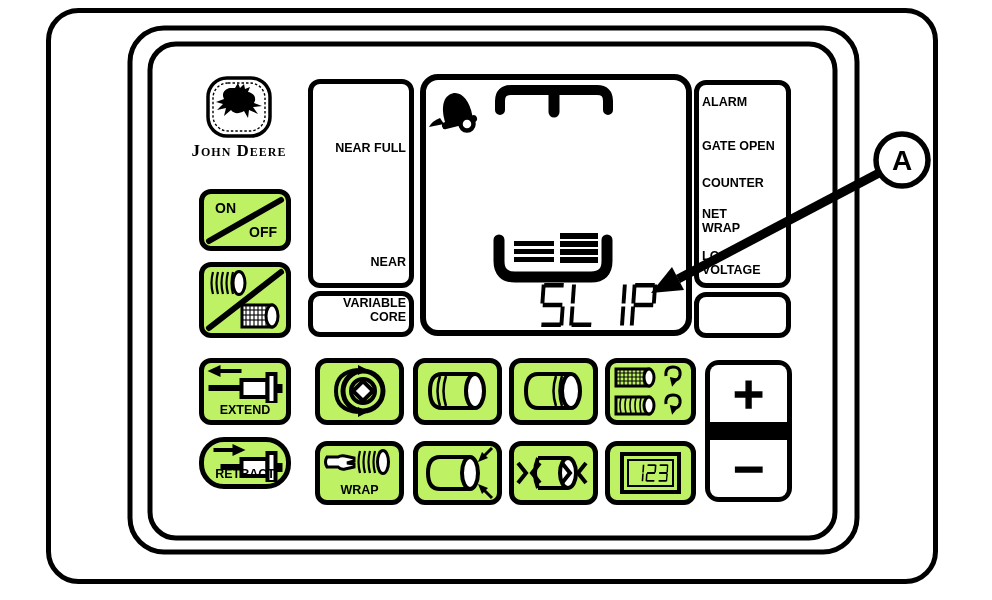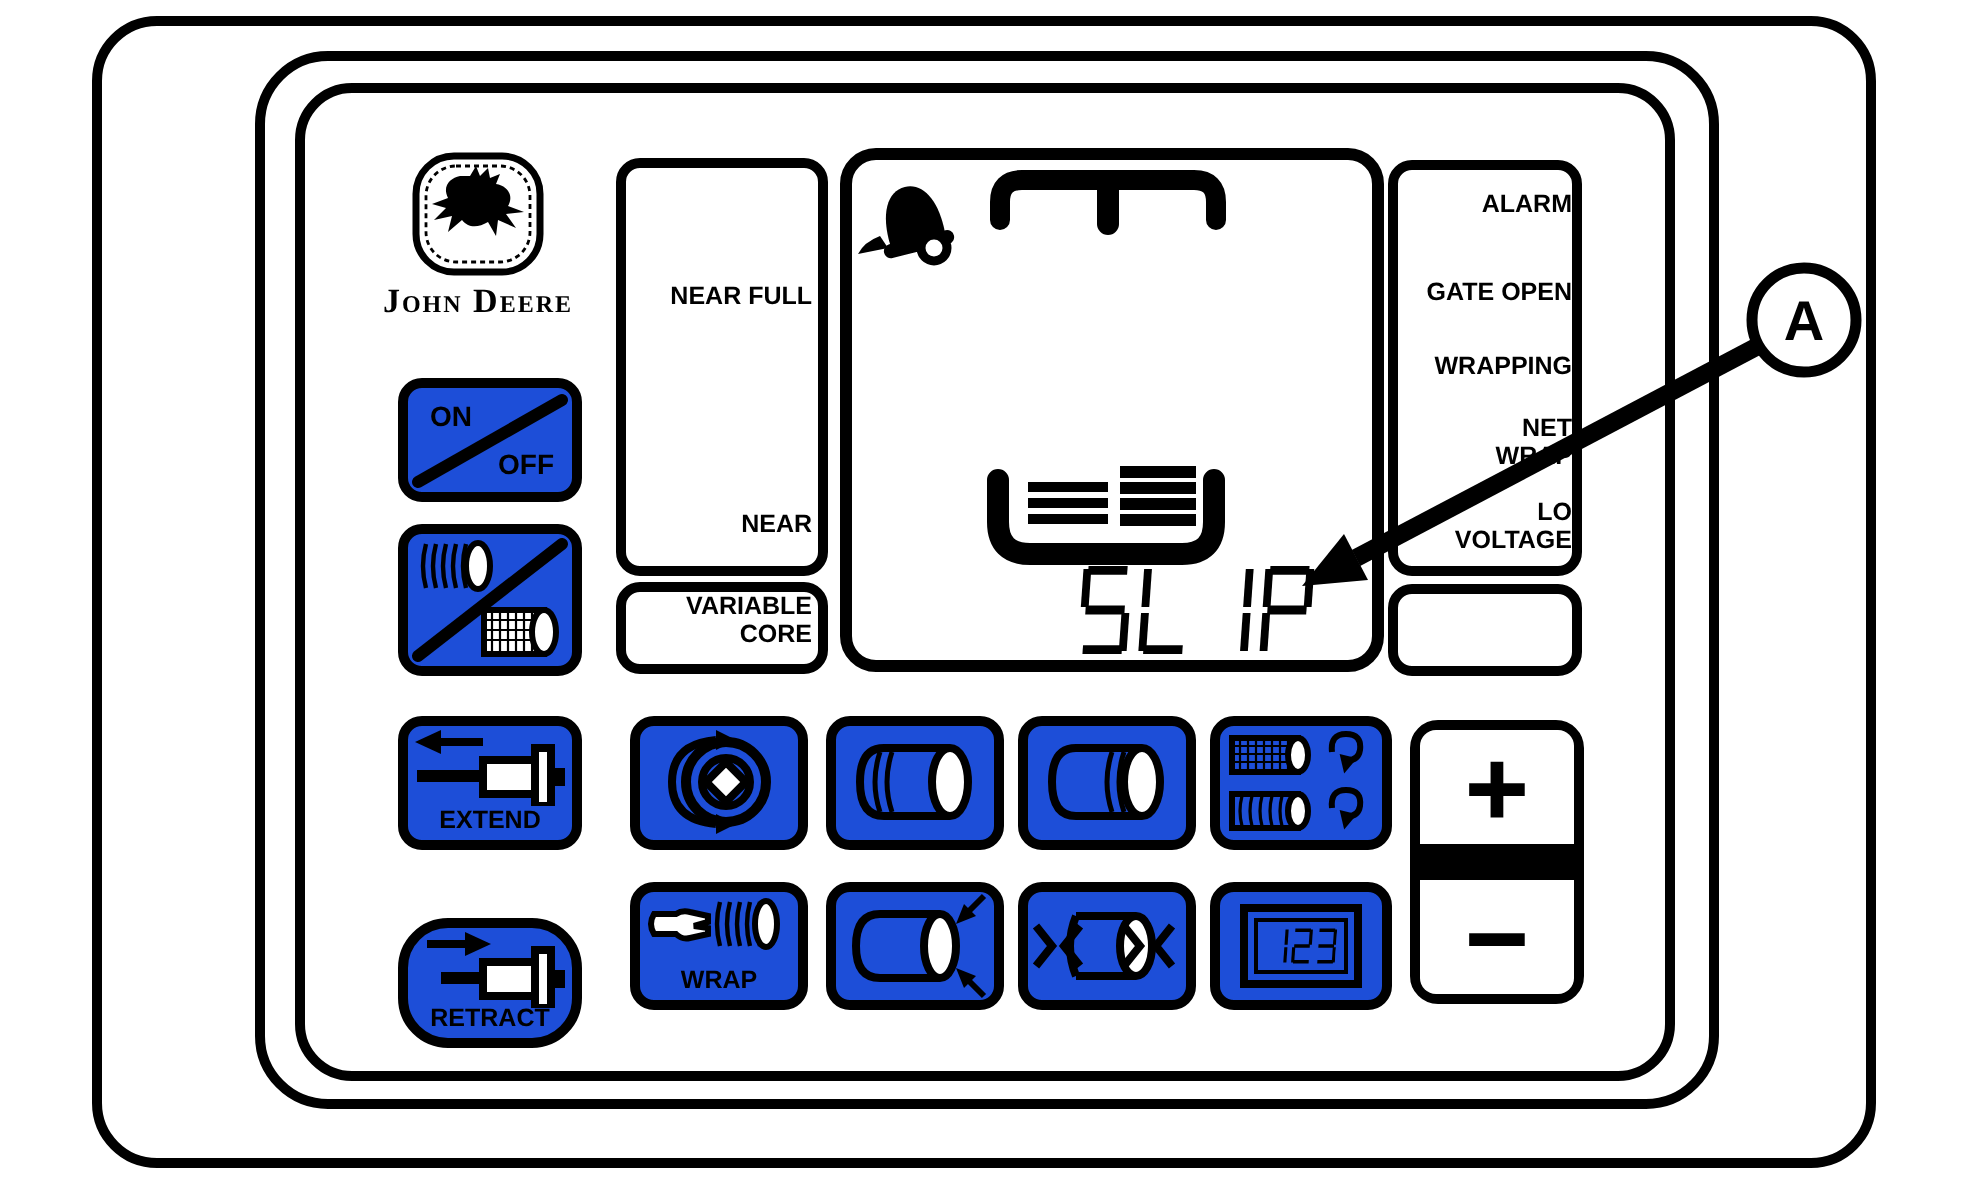--- a/index.html
+++ b/index.html
@@ -1,21 +1,21 @@
 <!DOCTYPE html>
 <html><head>
 <meta charset="utf-8">
 <style>
   html,body{margin:0;padding:0;background:#fff;}
   .stage{position:relative;width:992px;height:600px;background:#fff;
          font-family:"Liberation Sans",sans-serif;color:#000;overflow:hidden;}
   .layer{position:absolute;left:0;top:0;width:992px;height:600px;}
   .abs{position:absolute;box-sizing:border-box;}
-  .btn{position:absolute;box-sizing:border-box;border:5px solid #000;border-radius:12px;background:#1d4ed8;}
-  .lbl{position:absolute;font:bold 12.5px/14px "Liberation Sans",sans-serif;white-space:pre-line;letter-spacing:0;text-align:right;}
+  .btn{position:absolute;box-sizing:border-box;border:5px solid #000;border-radius:12px;background:#bef264;}
+  .lbl{position:absolute;font:bold 12.5px/14px "Liberation Sans",sans-serif;white-space:pre-line;letter-spacing:0;}
   .lbl.r{text-align:right;}
   .brand{position:absolute;left:176px;top:141px;width:126px;text-align:center;
          font:bold 17px/20px "Liberation Serif",serif;font-variant:small-caps;letter-spacing:1px;}
   .onoff-on{position:absolute;left:11px;top:6px;font:bold 14px/16px "Liberation Sans",sans-serif;}
   .onoff-off{position:absolute;right:9px;bottom:6px;font:bold 14px/16px "Liberation Sans",sans-serif;margin-left:15px;}
   .btn-caption{position:absolute;left:0;right:0;bottom:3px;text-align:center;
                font:bold 12.5px/14px "Liberation Sans",sans-serif;}
   .lcd{position:absolute;left:420px;top:74px;width:272px;height:262px;box-sizing:border-box;
        border:6px solid #000;border-radius:18px;background:#fff;}
   .sevenseg{transform:skewX(-4deg);}
@@ -89,21 +89,21 @@
       <line x1="12" y1="8" x2="36" y2="8" stroke="#000" stroke-width="4"></line>
       <polygon points="2,8 15,2 15,14" fill="#000"></polygon>
       <rect x="3" y="22" width="34" height="6" fill="#000"></rect>
       <rect x="36" y="17" width="26" height="17" fill="#fff" stroke="#000" stroke-width="4"></rect>
       <rect x="62" y="11" width="8" height="29" fill="#fff" stroke="#000" stroke-width="4"></rect>
       <rect x="70" y="21" width="7" height="9" fill="#000"></rect>
     </svg>
     <div class="btn-caption">EXTEND</div>
   </div>
 
-  <div class="btn" style="left:199px;top:459px;width:92px;height:65px;border-radius:25px;">
+  <div class="btn" style="left:199px;top:437px;width:92px;height:52px;border-radius:25px;">
     <svg viewBox="0 0 79 40" width="82" height="40">
       <line x1="8" y1="8" x2="28" y2="8" stroke="#000" stroke-width="4"></line>
       <polygon points="40,8 27,2 27,14" fill="#000"></polygon>
       <rect x="15" y="22" width="22" height="6" fill="#000"></rect>
       <rect x="36" y="17" width="26" height="17" fill="#fff" stroke="#000" stroke-width="4"></rect>
       <rect x="62" y="11" width="8" height="29" fill="#fff" stroke="#000" stroke-width="4"></rect>
       <rect x="70" y="21" width="7" height="9" fill="#000"></rect>
     </svg>
     <div class="btn-caption">RETRACT</div>
   </div>
@@ -162,21 +162,21 @@
           <rect x="382" y="81" width="80" height="18"></rect>
           <rect x="372" y="6" width="16" height="78"></rect>
           <rect x="372" y="96" width="16" height="78"></rect>
         </svg>
       </div>
   </div>
 
   <div class="abs" style="left:694px;top:80px;width:97px;height:208px;border:5px solid #000;border-radius:12px;"></div>
   <div class="lbl" style="left:702px;top:95px;width:84px;">ALARM</div>
   <div class="lbl" style="left:702px;top:139px;width:84px;">GATE OPEN</div>
-  <div class="lbl" style="left:702px;top:176px;width:84px;">WRAPPING</div>
+  <div class="lbl" style="left:702px;top:176px;width:84px;">COUNTER</div>
   <div class="lbl" style="left:702px;top:207px;width:84px;">NET
 WRAP</div>
   <div class="lbl" style="left:702px;top:249px;width:84px;">LO
 VOLTAGE</div>
   <div class="abs" style="left:694px;top:292px;width:97px;height:46px;border:5px solid #000;border-radius:12px;"></div>
 
   <div class="btn" style="left:315px;top:358px;width:89px;height:67px;">
     <svg viewBox="0 0 79 57" width="79" height="57">
       <g stroke="#000" fill="none">
         <circle cx="43" cy="28" r="20" stroke-width="5"></circle>

